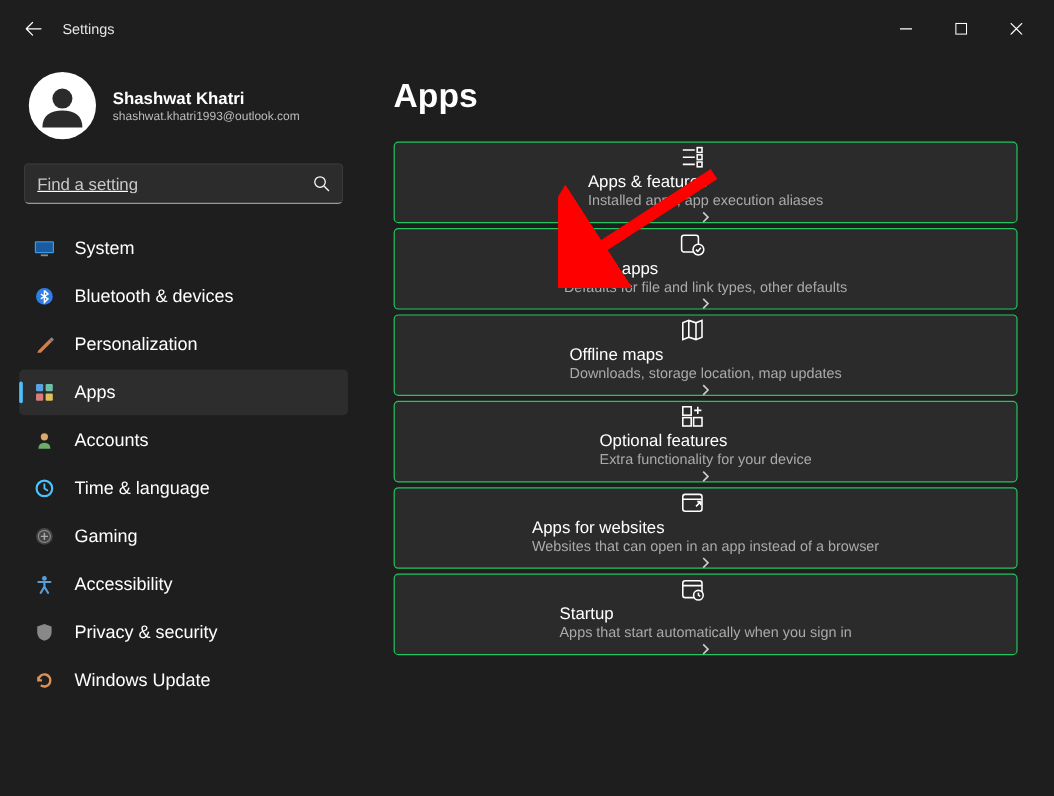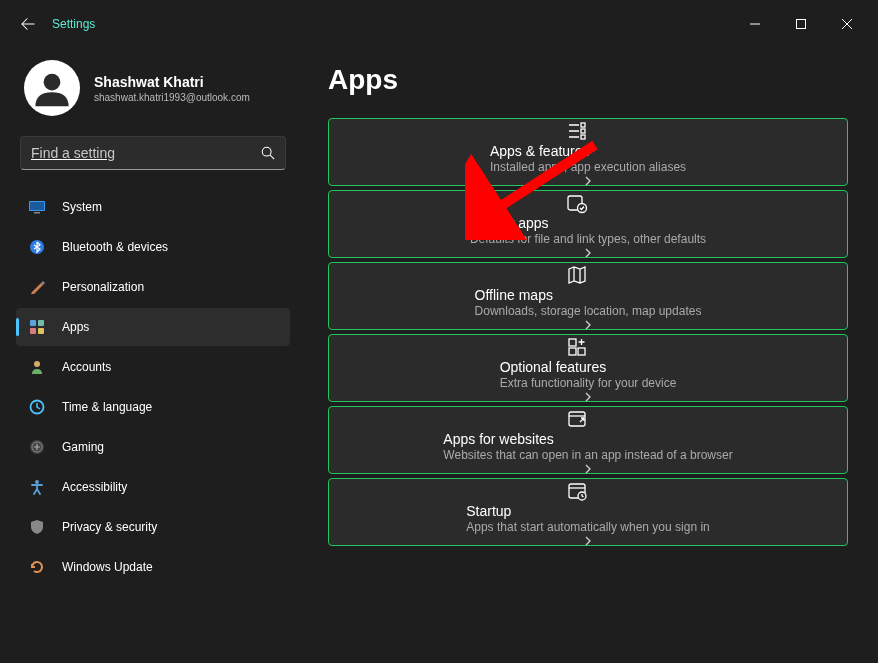--- a/index.html
+++ b/index.html
@@ -25,21 +25,21 @@
     .back-btn {
       width: 40px;
       height: 40px;
       display: flex;
       align-items: center;
       justify-content: center;
       cursor: pointer;
     }
     .title-text {
       font-size: 12px;
-      color: #5eead4;
+      color: #e5e5e5;
       margin-left: 4px;
     }
     .window-controls {
       margin-left: auto;
       display: flex;
     }
     .window-control {
       width: 46px;
       height: 32px;
       display: flex;
@@ -139,21 +139,21 @@
     .nav-icon {
       width: 18px;
       height: 18px;
       margin-right: 16px;
       display: flex;
       align-items: center;
       justify-content: center;
       flex-shrink: 0;
     }
     .nav-label {
-      font-size: 12px;
+      font-size: 15px;
       color: #ffffff;
     }
     .content {
       flex: 1;
       padding: 16px 30px 16px 30px;
       overflow-y: auto;
     }
     .page-title {
       font-size: 28px;
       font-weight: 600;

